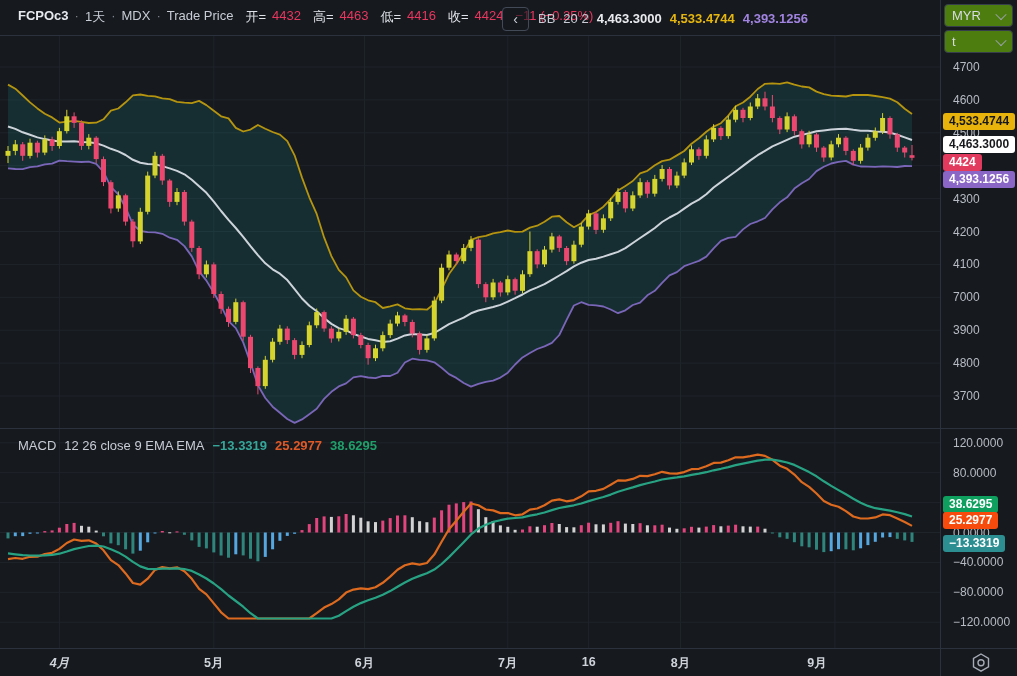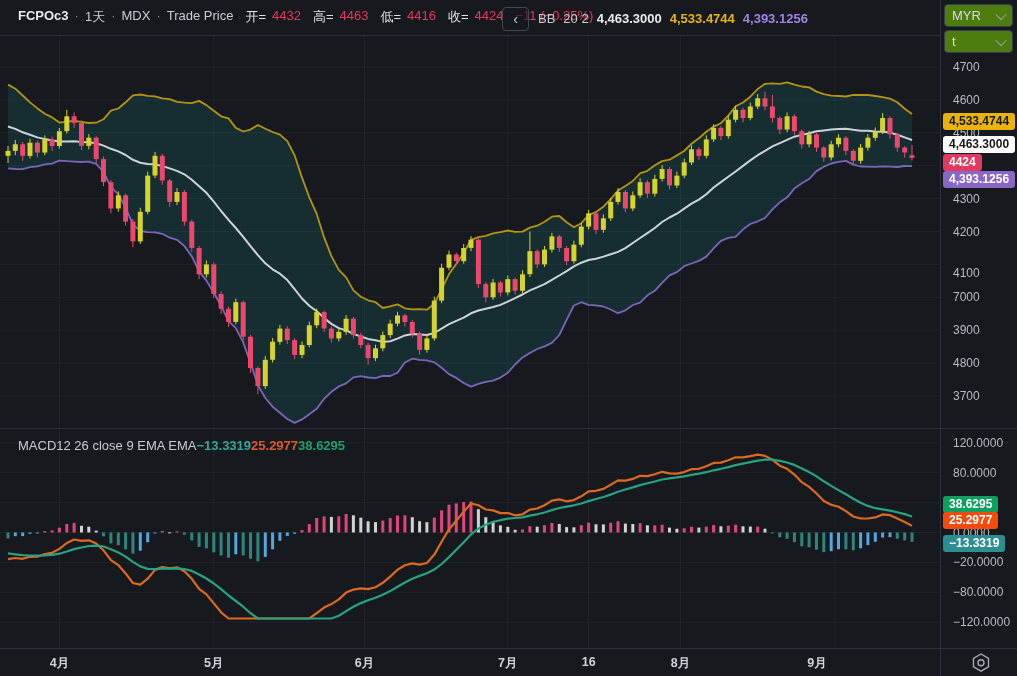--- a/index.html
+++ b/index.html
@@ -17,21 +17,21 @@
   .ohlc-val{color:#e8375f;}
   .chg{color:#e8375f;margin-left:6px;}
   .collapse-btn{left:502px;top:7px;width:25px;height:22px;border:1px solid #434a57;border-radius:4px;
                 display:flex;align-items:center;justify-content:center;color:#cfd3da;font-size:14px;
                 background:rgba(22,25,30,.6);z-index:4;cursor:pointer;}
   .bb-legend{left:538px;top:8px;height:20px;display:flex;align-items:center;gap:8px;font-size:13px;
              z-index:4;white-space:nowrap;}
   .bb-basis{color:#e8eaee;font-weight:700;}
   .bb-upper{color:#e5b60e;font-weight:700;}
   .bb-lower{color:#a183e0;font-weight:700;}
-  .macd-legend{left:18px;top:436px;height:18px;display:flex;align-items:center;font-size:13px;
+  .macd-legend{left:18px;top:436px;height:18px;display:flex;align-items:center;gap:8px;font-size:13px;
                z-index:4;white-space:nowrap;}
   .v-hist{color:#35a79a;font-weight:700;}
   .v-macd{color:#e05a28;font-weight:700;}
   .v-sig{color:#1fa06a;font-weight:700;}
   
   .axis-select{left:944px;width:69px;height:23px;background:#4d7c0f;border:1px solid #363d4b;
                border-radius:4px;display:flex;align-items:center;justify-content:space-between;
                padding:0 7px;font-size:13px;color:#d8dbe2;z-index:7;cursor:pointer;box-sizing:border-box;}
   .chev{width:7px;height:7px;border-right:1.5px solid #9aa0ab;border-bottom:1.5px solid #9aa0ab;
         transform:rotate(45deg) translate(-1px,-1px);}
@@ -508,46 +508,46 @@
     <span class="chev"></span>
   </div>
 
   <div id="price-axis" class="abs" style="left:0;top:0;z-index:3;">
       <div class="axis-label" style="top: 59px;">4700</div>
       <div class="axis-label" style="top: 91.9px;">4600</div>
       <div class="axis-label" style="top: 124.8px;">4500</div>
       <div class="axis-label" style="top: 157.7px;">4400</div>
       <div class="axis-label" style="top: 190.6px; text-align: center;">4300</div>
       <div class="axis-label" style="top: 223.5px;">4200</div>
-      <div class="axis-label" style="top: 256.4px; margin-top: 9px;">4100</div>
+      <div class="axis-label" style="top: 256.4px;">4100</div>
       <div class="axis-label" style="top: 289.3px;">7000</div>
       <div class="axis-label" style="top: 322.2px;">3900</div>
       <div class="axis-label" style="top: 355.1px;">4800</div>
       <div class="axis-label" style="top: 388px;">3700</div>
     </div>
   <div id="macd-axis" class="abs" style="left:0;top:0;z-index:3;">
       <div class="axis-label" style="top: 434.8px;">120.0000</div>
       <div class="axis-label" style="top: 464.7px;">80.0000</div>
       <div class="axis-label" style="top: 494.6px;">40.0000</div>
       <div class="axis-label" style="top: 524.5px;">0.0000</div>
-      <div class="axis-label" style="top: 554.4px;">−20.0000</div>
+      <div class="axis-label" style="top: 554.4px;">−40.0000</div>
       <div class="axis-label" style="top: 584.3px;">−80.0000</div>
       <div class="axis-label" style="top: 614.2px;">−120.0000</div>
     </div>
   <div id="badges" class="abs" style="left:0;top:0;z-index:6;">
       <div class="badge" style="top: 113.287px; background: rgb(232, 180, 12); color: rgb(23, 24, 27);">4,533.4744</div>
       <div class="badge" style="top: 136.374px; background: rgb(255, 255, 255); color: rgb(23, 24, 27);">4,463.3000</div>
       <div class="badge" style="top: 153.874px; background: rgb(226, 58, 95); color: rgb(255, 255, 255);">4424</div>
       <div class="badge" style="top: 171.374px; background: rgb(138, 103, 198); color: rgb(255, 255, 255);">4,393.1256</div>
       <div class="badge" style="top: 496.124px; background: rgb(15, 160, 95); color: rgb(255, 255, 255);">38.6295</div>
       <div class="badge" style="top: 512.124px; background: rgb(246, 75, 12); color: rgb(255, 255, 255);">25.2977</div>
       <div class="badge" style="top: 534.966px; background: rgb(45, 142, 146); color: rgb(255, 255, 255);">−13.3319</div>
     </div>
   <div id="time-axis" class="abs" style="left:0;top:0;z-index:3;">
-      <div class="time-label" style="left: 37.45px;">4月</div>
+      <div class="time-label" style="left: 37.45px; font-style: italic;">4月</div>
       <div class="time-label" style="left: 191.8px;">5月</div>
       <div class="time-label" style="left: 342.475px;">6月</div>
       <div class="time-label" style="left: 485.8px;">7月</div>
       <div class="time-label" style="left: 566.65px;">16</div>
       <div class="time-label" style="left: 658.525px;">8月</div>
       <div class="time-label" style="left: 795px;">9月</div>
     </div>
 
 
   <div class="abs gear">

